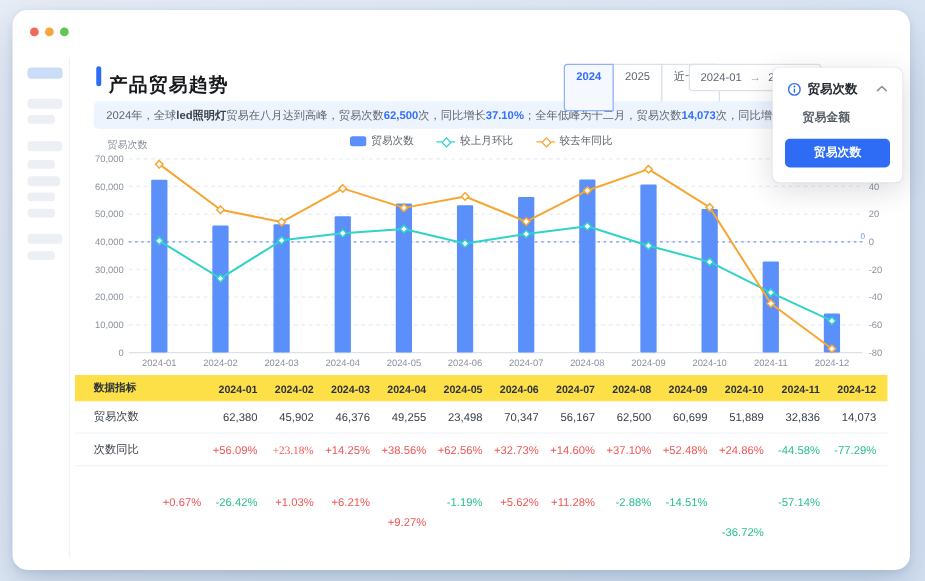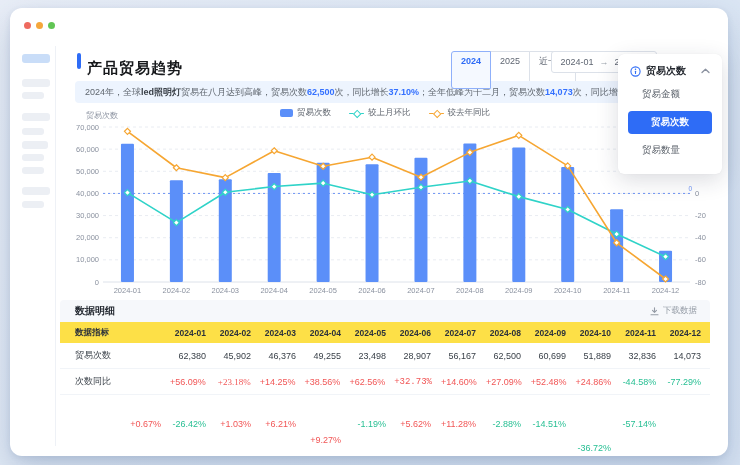--- a/index.html
+++ b/index.html
@@ -50,21 +50,21 @@
   .swatch-line .ln{position:absolute;left:0;right:0;top:3px;height:1.5px;border-radius:1px;}
   .swatch-line .dm{position:absolute;left:5px;top:1px;width:4.4px;height:4.4px;background:#fff;
        transform:rotate(45deg);border:1.4px solid;}
   .chart-svg{position:absolute;left:0;top:0;}
   
   .dropdown{position:absolute;left:608px;top:46px;width:104px;box-sizing:border-box;background:#fff;
        border-radius:6px;box-shadow:0 6px 22px rgba(30,40,60,.16),0 0 1px rgba(30,40,60,.1);
        padding:10px 10px 12px;z-index:10;}
   .dd-header{display:flex;align-items:center;gap:5px;font-size:10px;font-weight:700;color:#23272e;padding:0 2px;}
   .dd-header .chev{margin-left:auto;}
-  .dd-option{font-size:9.5px;color:#565d66;padding:5px 0 5px 14px;margin-top:5px;border-radius:4px;cursor:default;}
+  .dd-option{font-size:9.5px;color:#565d66;padding:5px 0 5px 14px;margin-top:5px;border-radius:4px;cursor:default;font-weight:bold;}
   .dd-option.selected{color:#fff;text-align:center;padding-left:0;font-weight:600;}
   
   .table-wrap{position:absolute;left:50px;top:292px;width:650px;}
   .section-bar{height:22px;background:#f6f8fb;border-radius:4px 4px 0 0;display:flex;align-items:center;
        justify-content:space-between;padding:0 13px 0 15px;}
   .section-title{font-size:10px;font-weight:700;color:#262b33;}
   .download{display:flex;align-items:center;gap:4px;font-size:8.5px;color:#959ca6;cursor:default;}
   .grid-row{display:grid;grid-template-columns:110px repeat(12,1fr);align-items:center;}
   .thead{background:#fde047;height:21px;font-size:8.5px;font-weight:700;color:#2c323b;}
   .trow{height:25px;font-size:9px;color:#3a4149;border-bottom:1px solid #f1f4f8;}
@@ -223,35 +223,24 @@
         <rect x="4.95" y="4.7" width="1.1" height="3.4" rx="0.5" fill="#2e6cf6"></rect>
       </svg>
       <span>贸易次数</span>
       <svg class="chev" width="9" height="6" viewBox="0 0 9 6">
         <polyline points="1,4.5 4.5,1.2 8,4.5" fill="none" stroke="#8a919f" stroke-width="1.3" stroke-linecap="round" stroke-linejoin="round"></polyline>
       </svg>
     </div>
     <div id="dd-options">
         <div class="dd-option">贸易金额</div>
         <div class="dd-option selected" style="background: rgb(46, 108, 246);">贸易次数</div>
-        <div class="dd-option">贸易数量</div>
       </div>
   </div>
 
   <div class="table-wrap">
-    <div class="section-bar">
-      <span class="section-title">数据明细</span>
-      <span class="download">
-        <svg width="9" height="9" viewBox="0 0 9 9">
-          <path d="M4.5 0.8 v4.4 M2.5 3.4 L4.5 5.4 L6.5 3.4" fill="none" stroke="#959ca6" stroke-width="1.1" stroke-linecap="round" stroke-linejoin="round"></path>
-          <path d="M1 7.8 h7" stroke="#959ca6" stroke-width="1.1" stroke-linecap="round"></path>
-        </svg>
-        <span>下载数据</span>
-      </span>
-    </div>
     <div class="grid-row thead" id="thead">
         <div class="cell lab">数据指标</div>
         <div class="cell">2024-01</div>
         <div class="cell">2024-02</div>
         <div class="cell">2024-03</div>
         <div class="cell">2024-04</div>
         <div class="cell">2024-05</div>
         <div class="cell">2024-06</div>
         <div class="cell">2024-07</div>
         <div class="cell">2024-08</div>
@@ -261,38 +250,38 @@
         <div class="cell">2024-12</div>
       </div>
     <div id="tbody">
         <div class="grid-row trow">
           <div class="cell lab">贸易次数</div>
           <div class="cell">62,380</div>
           <div class="cell">45,902</div>
           <div class="cell">46,376</div>
           <div class="cell">49,255</div>
           <div class="cell">23,498</div>
-          <div class="cell">28,907</div>
+          <div class="cell">70,347</div>
           <div class="cell">56,167</div>
           <div class="cell">62,500</div>
           <div class="cell">60,699</div>
           <div class="cell">51,889</div>
           <div class="cell">32,836</div>
           <div class="cell">14,073</div>
         </div>
         <div class="grid-row trow">
           <div class="cell lab">次数同比</div>
           <div class="cell" style="color: rgb(241, 86, 86);">+56.09%</div>
           <div class="cell" style="color: rgb(241, 86, 86); font-family: Liberation Serif, serif;">+23.18%</div>
           <div class="cell" style="color: rgb(241, 86, 86);">+14.25%</div>
           <div class="cell" style="color: rgb(241, 86, 86);">+38.56%</div>
           <div class="cell" style="color: rgb(241, 86, 86);">+62.56%</div>
-          <div class="cell" style="color: rgb(241, 86, 86); font-family: Liberation Mono, monospace;">+32.73%</div>
+          <div class="cell" style="color: rgb(241, 86, 86);">+32.73%</div>
           <div class="cell" style="color: rgb(241, 86, 86);">+14.60%</div>
-          <div class="cell" style="color: rgb(241, 86, 86);">+27.09%</div>
+          <div class="cell" style="color: rgb(241, 86, 86);">+37.10%</div>
           <div class="cell" style="color: rgb(241, 86, 86);">+52.48%</div>
           <div class="cell" style="color: rgb(241, 86, 86);">+24.86%</div>
           <div class="cell" style="color: rgb(39, 191, 147);">-44.58%</div>
           <div class="cell" style="color: rgb(39, 191, 147);">-77.29%</div>
         </div>
         <div class="grid-row trow">
           <div class="cell" style="color: rgb(241, 86, 86);">+0.67%</div>
           <div class="cell" style="color: rgb(39, 191, 147);">-26.42%</div>
           <div class="cell" style="color: rgb(241, 86, 86);">+1.03%</div>
           <div class="cell" style="color: rgb(241, 86, 86);">+6.21%</div>

